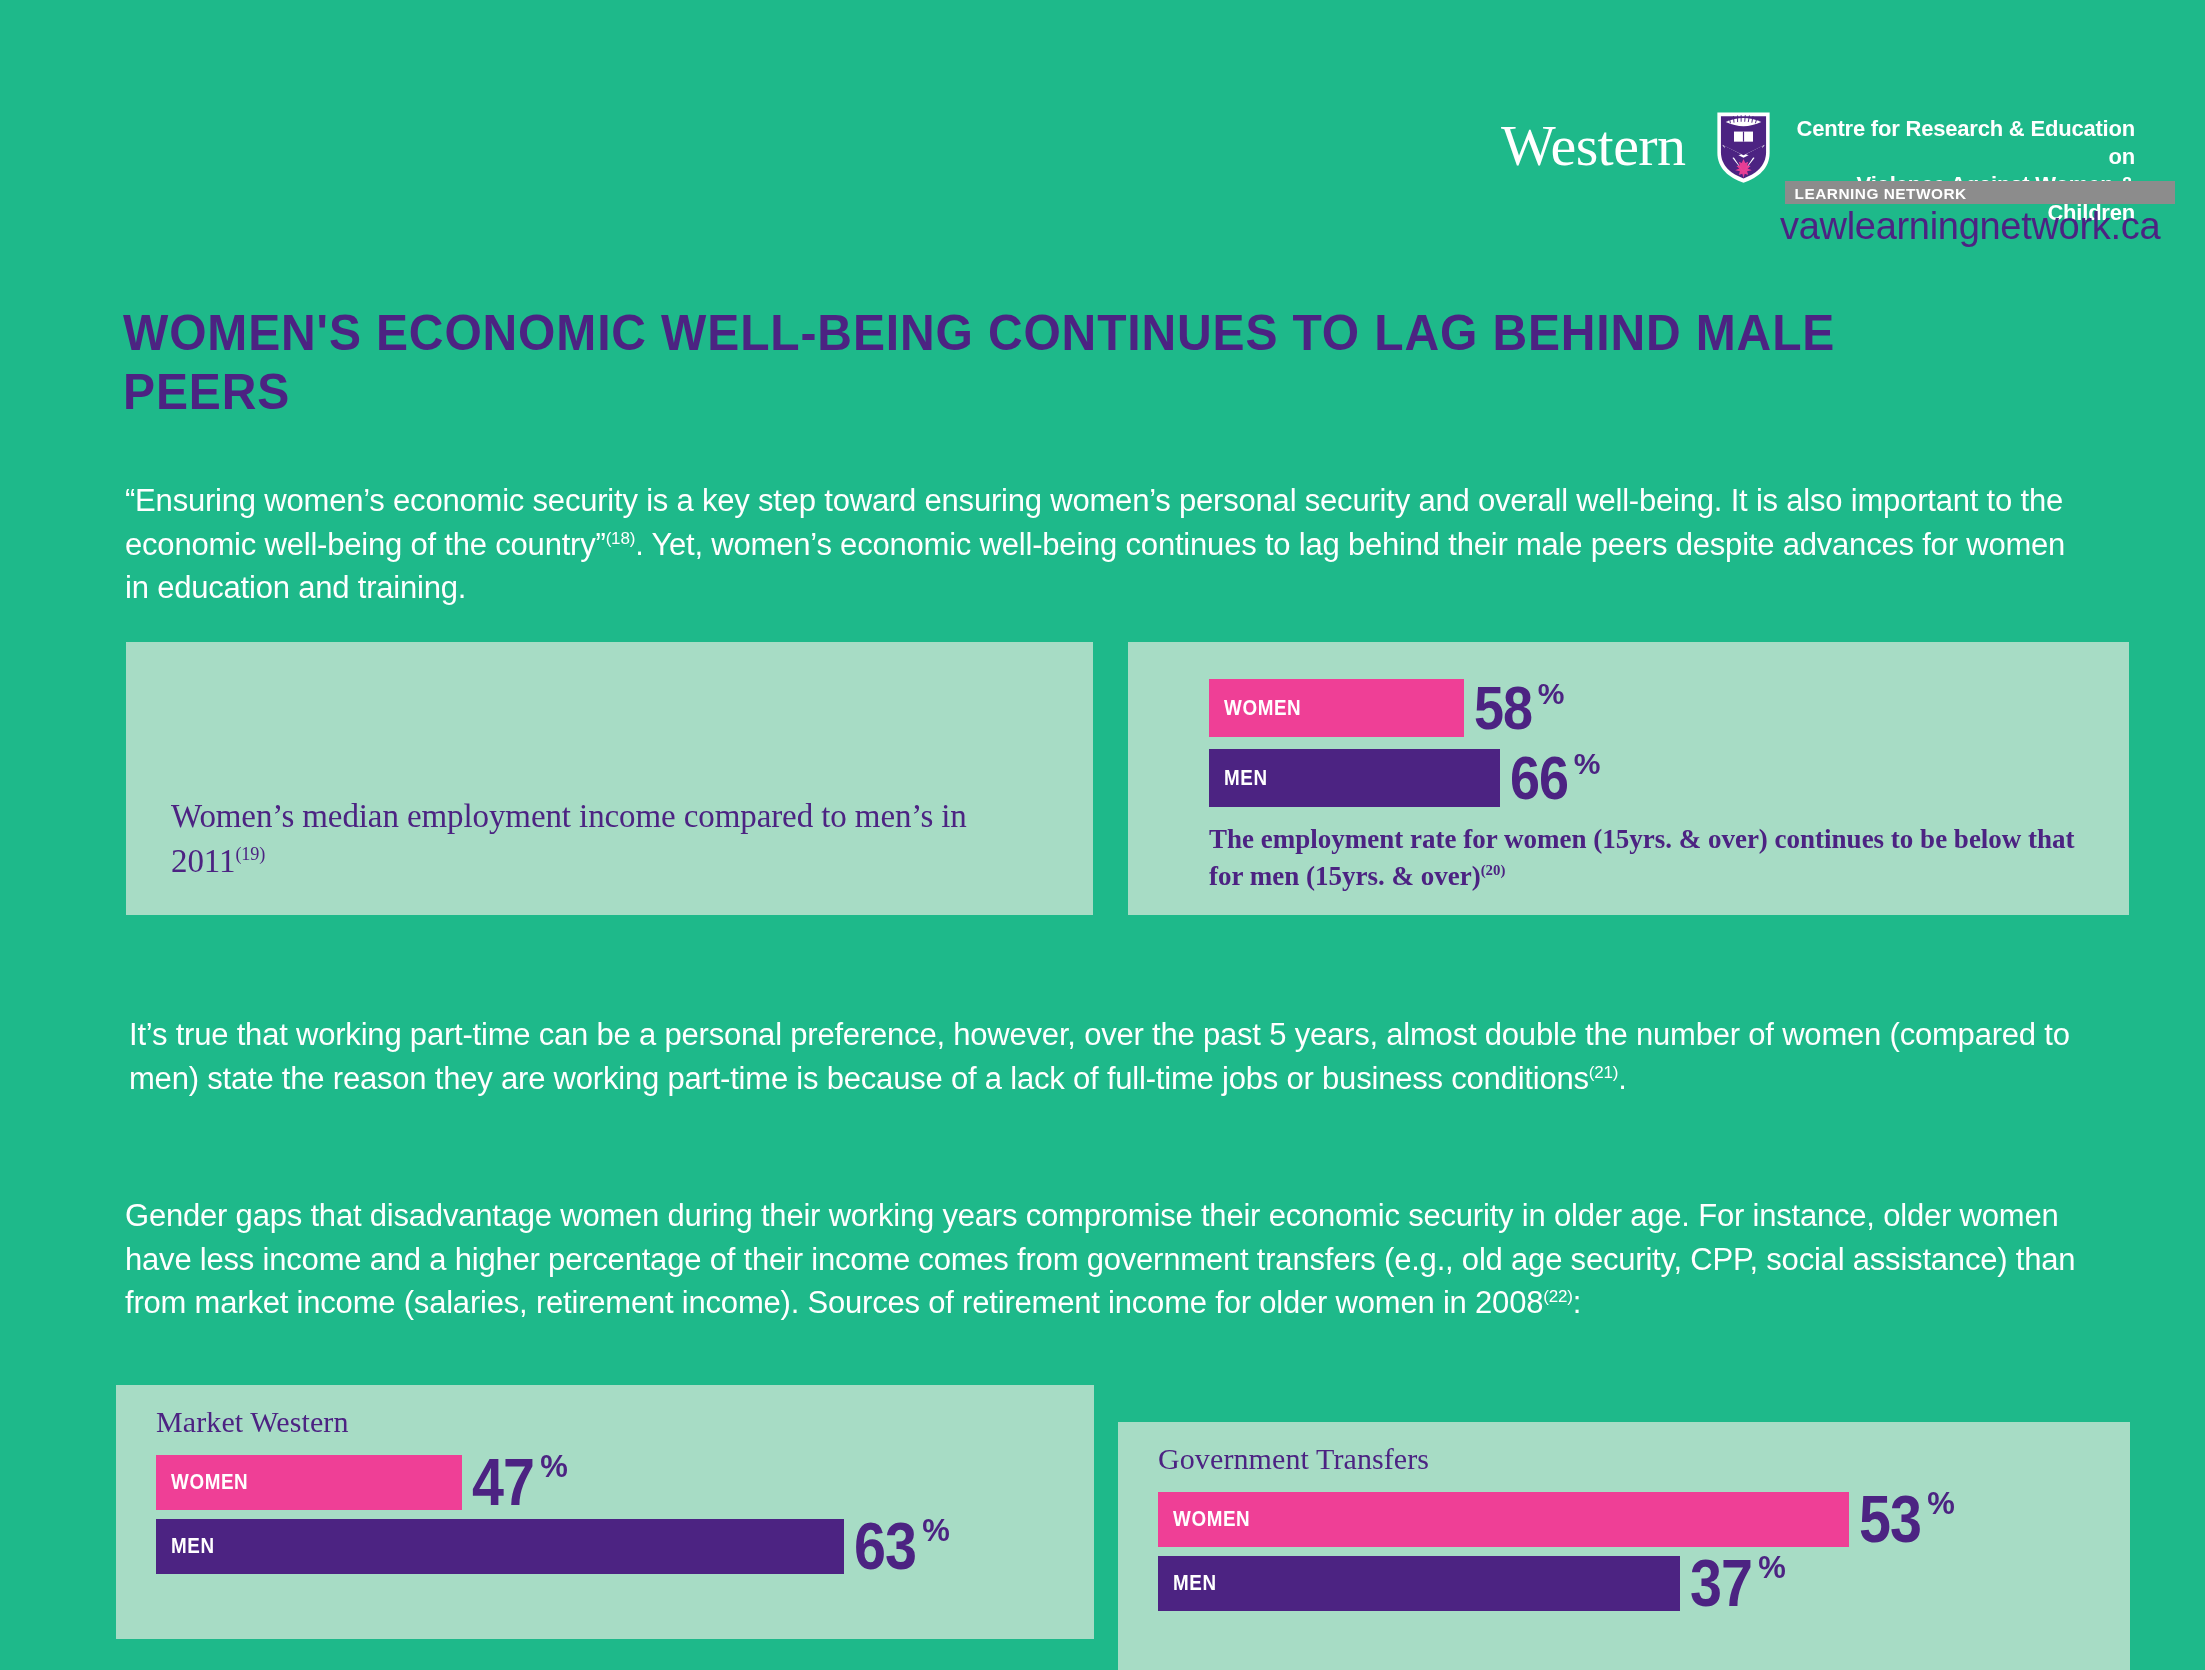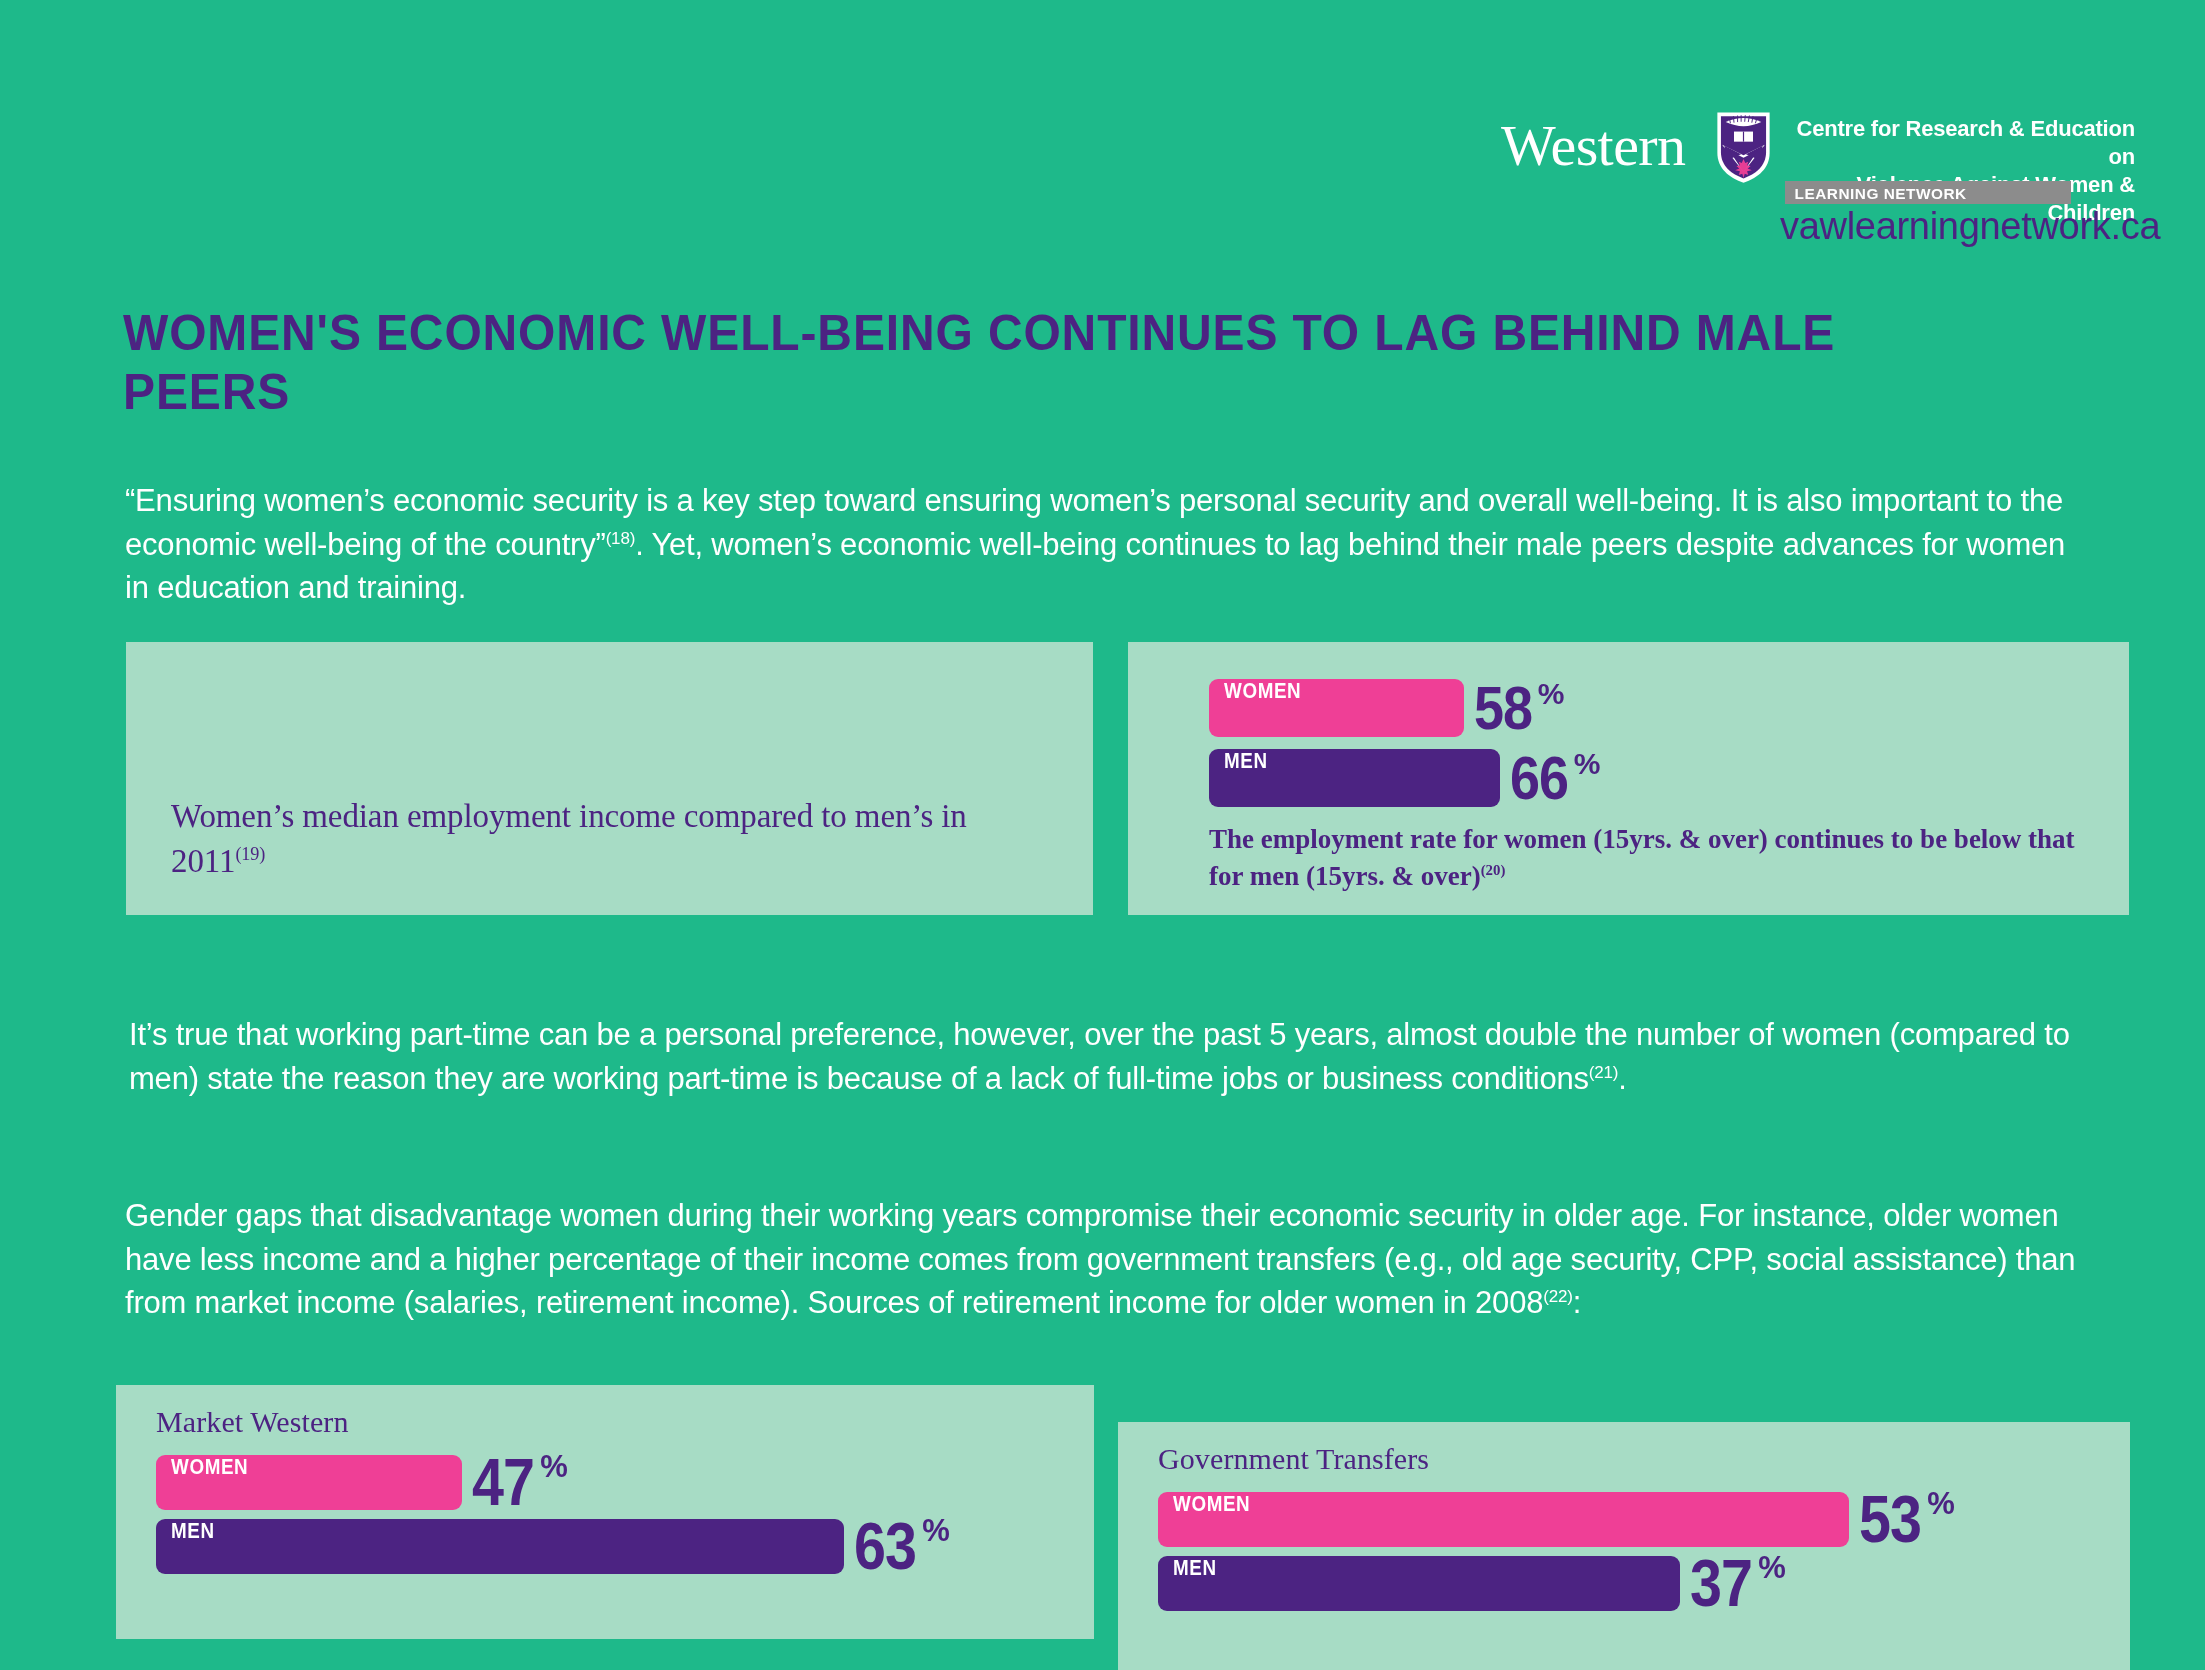--- a/index.html
+++ b/index.html
@@ -50,21 +50,21 @@
     font-size: 22px;
     font-weight: 600;
     color: #ffffff;
     line-height: 1.28;
     letter-spacing: -0.2px;
   }
   #learning-network-bar {
     position: absolute;
     left: 284px;
     top: 71px;
-    width: 286px;
+    width: 390px;
     height: 22.5px;
     background: #8c8c8c;
   }
   #learning-network-label {
     position: absolute;
     left: 9.5px;
     top: 4.2px;
     font-size: 15.4px;
     font-weight: bold;
     color: #ffffff;
@@ -193,23 +193,22 @@
 
   
   .bar-row {
     position: absolute;
     display: flex;
     align-items: center;
   }
   .bar {
     position: relative;
     display: flex;
-    align-items: flex-start;
+    align-items: center;
     height: 100%;
-    border-radius: 9px;
   }
   .bar-women { background: #ef3f96; }
   .bar-men   { background: #4c2382; }
   .bar-label {
     font-family: "Liberation Sans Narrow", "Liberation Sans", sans-serif;
     font-weight: bold;
     color: #ffffff;
     font-size: 21.4px;
     letter-spacing: 0.7px;
     margin-left: 15.4px;

